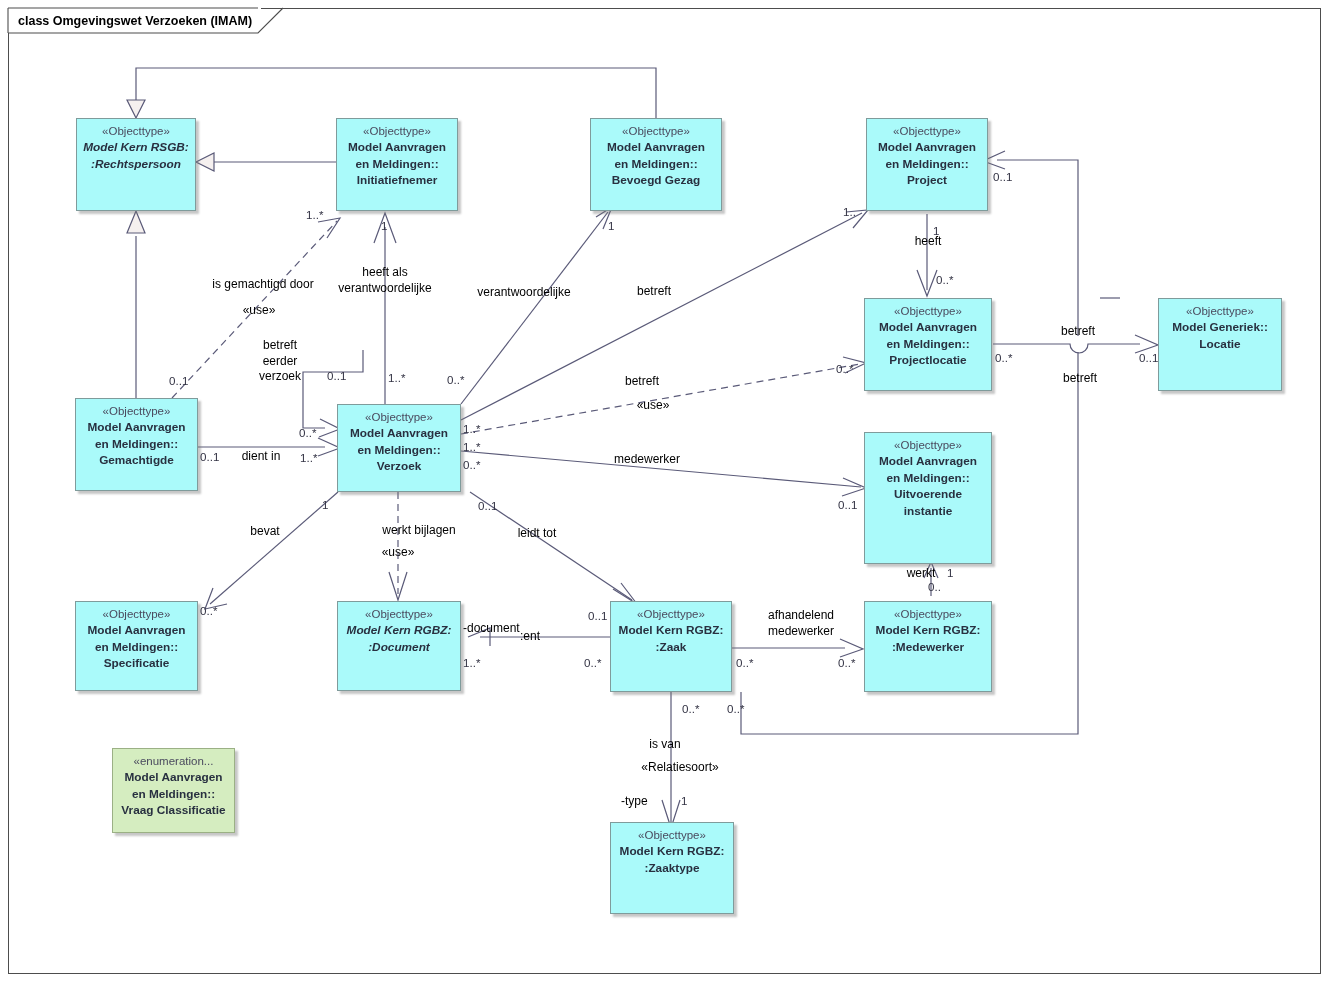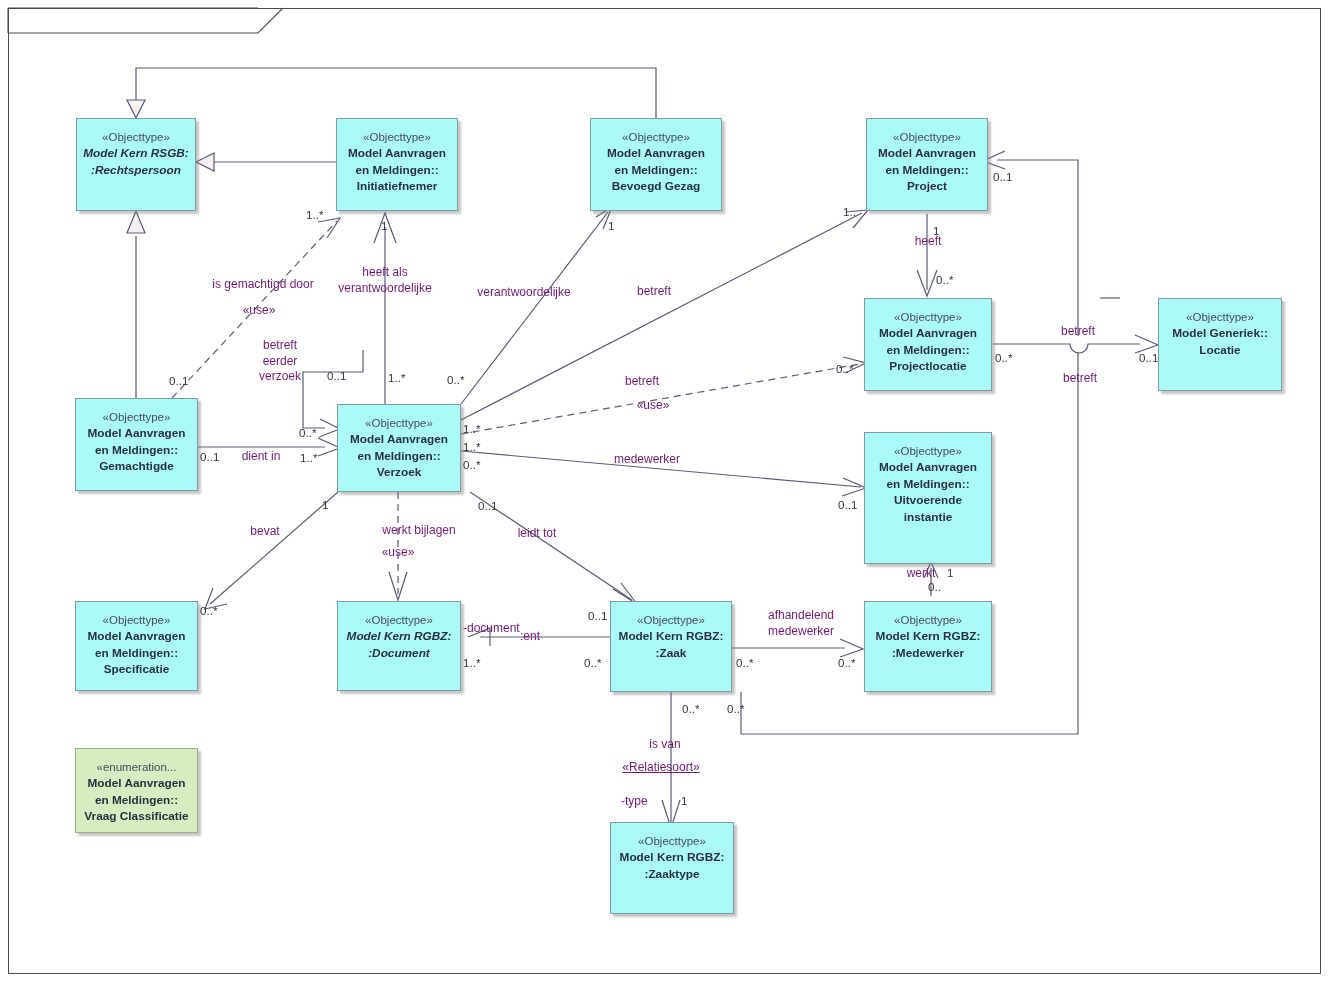--- a/index.html
+++ b/index.html
@@ -68,26 +68,27 @@
   .node{
     position:absolute;
     box-sizing:border-box;
     border:1px solid #7f9b9b;
     background:#aafafa;
     box-shadow:3px 3px 2px rgba(120,120,120,0.42);
     display:flex;
     flex-direction:column;
     align-items:center;
     justify-content:flex-start;
-    padding-top:11px;
+    padding-top:5px;
     z-index:3;
   }
   .node.enum{
     background:#d5edc0;
     border:1px solid #9bb085;
+    margin-left:37px;
   }
   .stereo{
     font-size:11.5px;
     color:#4a4a5e;
     line-height:15px;
     text-align:center;
     white-space:nowrap;
   }
   .nname{
     font-size:11.8px;
@@ -98,21 +99,21 @@
     white-space:pre-line;
     padding:0 3px;
   }
   .nname.ital{
     font-style:italic;
   }
   
   .lbl{
     position:absolute;
     font-size:12px;
-    color:#701a75;
+    color:#000000;
     line-height:15.5px;
     white-space:pre-line;
     text-align:center;
     z-index:4;
   }
   .mult{
     position:absolute;
     font-size:11.6px;
     color:#333344;
     line-height:14px;
@@ -120,20 +121,23 @@
     z-index:4;
   }
   .lbl.left{text-align:left;}
 </style>
 </head>
 <body>
 
 <div id="canvas">
 
   <div class="frame"></div>
+  <div class="frame-tab" id="frameTab">
+    <span>class Omgevingswet Verzoeken (IMAM)</span>
+  </div>
   <svg class="links" style="z-index:6;">
     <polyline points="8,33 258,33 283,8" style="stroke:#4d4d4d;stroke-width:1.1"></polyline>
     <line x1="8" y1="8" x2="258" y2="8" style="stroke:#4d4d4d;stroke-width:1.1"></line>
     <line x1="8" y1="8" x2="8" y2="33" style="stroke:#4d4d4d;stroke-width:1.1"></line>
   </svg>
 
   <svg class="links">
 
     <g>
       <polyline points="656,118 656,68 136,68 136,101"></polyline>
@@ -377,21 +381,21 @@
 
   <div class="lbl left" style="left:463px; top:621px; width:70px;">-document</div>
   <div class="lbl left" style="left:520px; top:629px; width:40px; font-size:12px;">:ent</div>
 
   <div class="lbl" style="left:745px; top:608px; width:112px;">afhandelend
 medewerker</div>
 
   <div class="lbl" style="left:893px; top:566px; width:56px;">werkt</div>
 
   <div class="lbl" style="left:637px; top:737px; width:56px;">is van</div>
-  <div class="lbl" style="left:611px; top:760px; width:100px;text-decoration:underline;">«Relatiesoort»</div>
+  <div class="lbl" style="left:630px; top:760px; width:100px;">«Relatiesoort»</div>
   <div class="lbl left" style="left:621px; top:794px; width:48px;">-type</div>
 
   <div class="mult" style="left:306px; top:208px;">1..*</div>
   <div class="mult" style="left:381px; top:219px;">1</div>
   <div class="mult" style="left:608px; top:219px;">1</div>
   <div class="mult" style="left:843px; top:205px;">1..</div>
   <div class="mult" style="left:993px; top:170px;">0..1</div>
 
   <div class="mult" style="left:933px; top:224px;">1</div>
   <div class="mult" style="left:936px; top:273px;">0..*</div>

